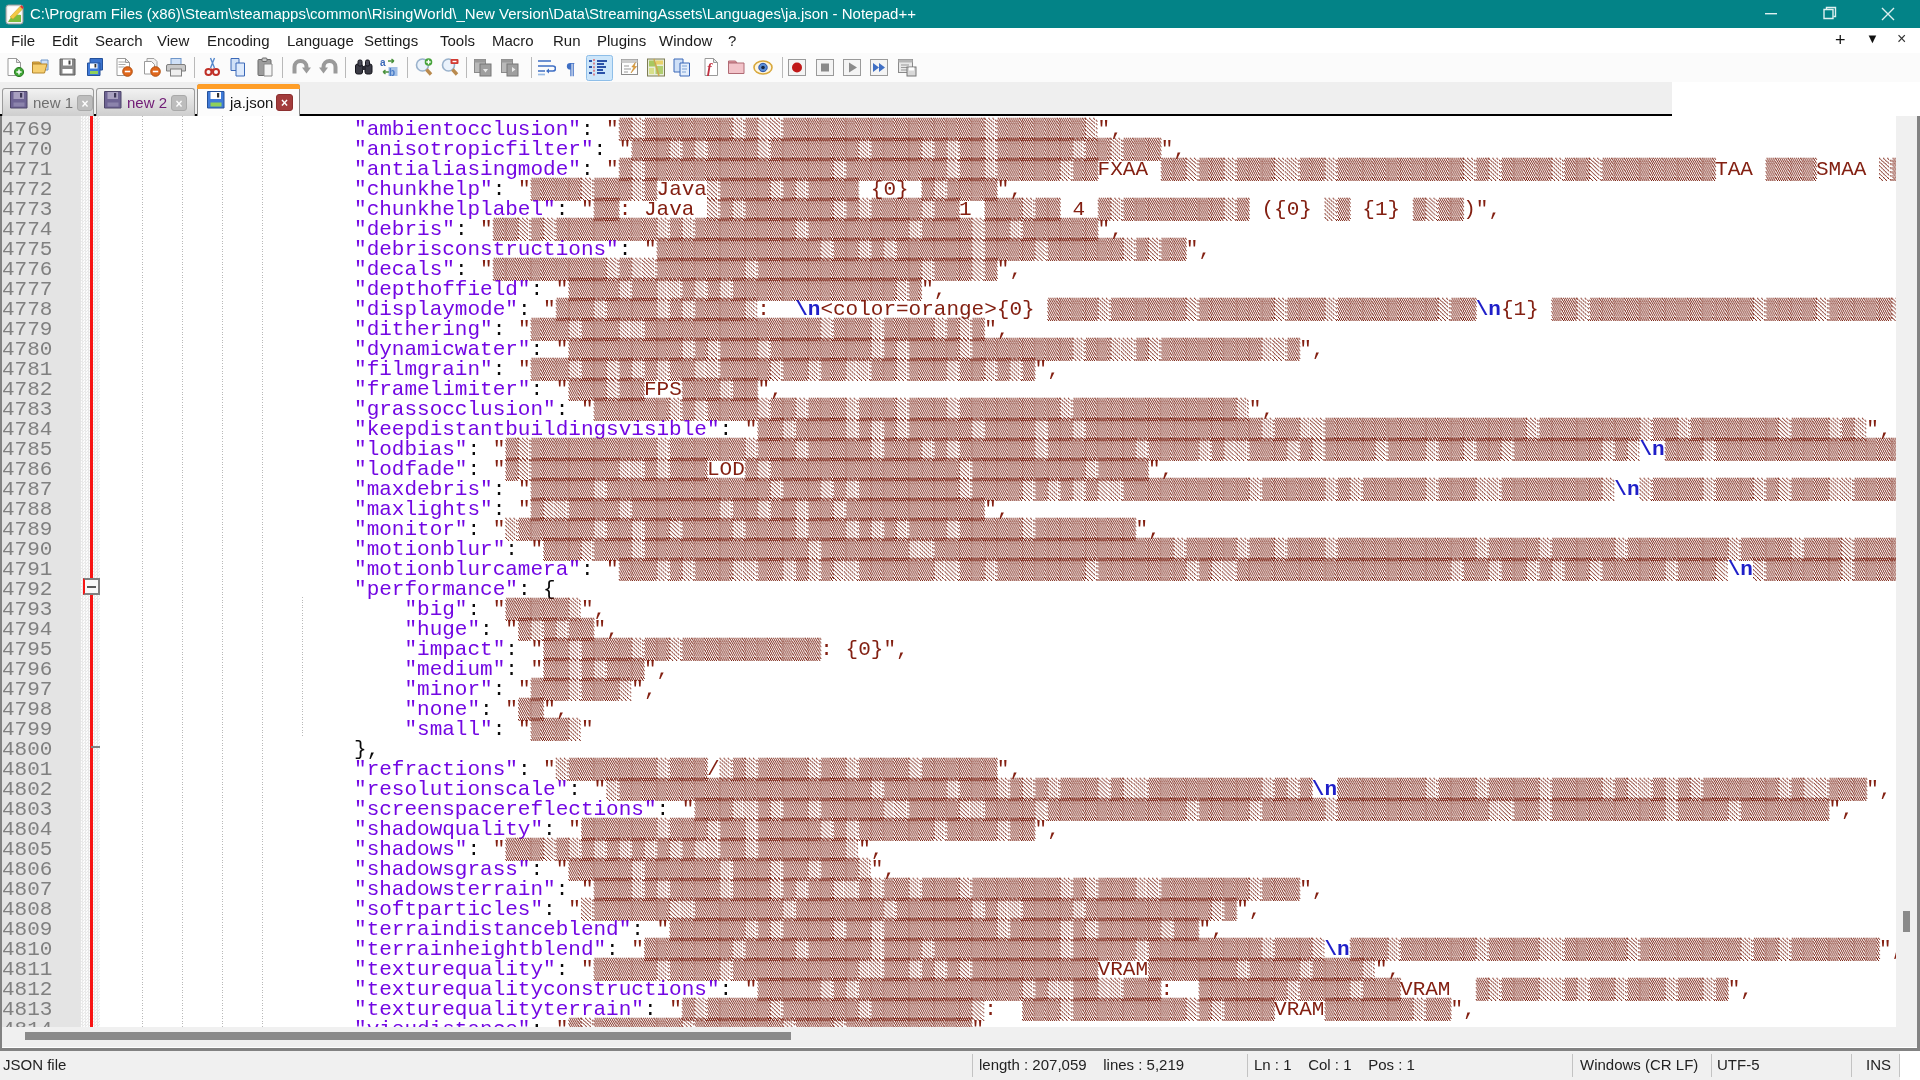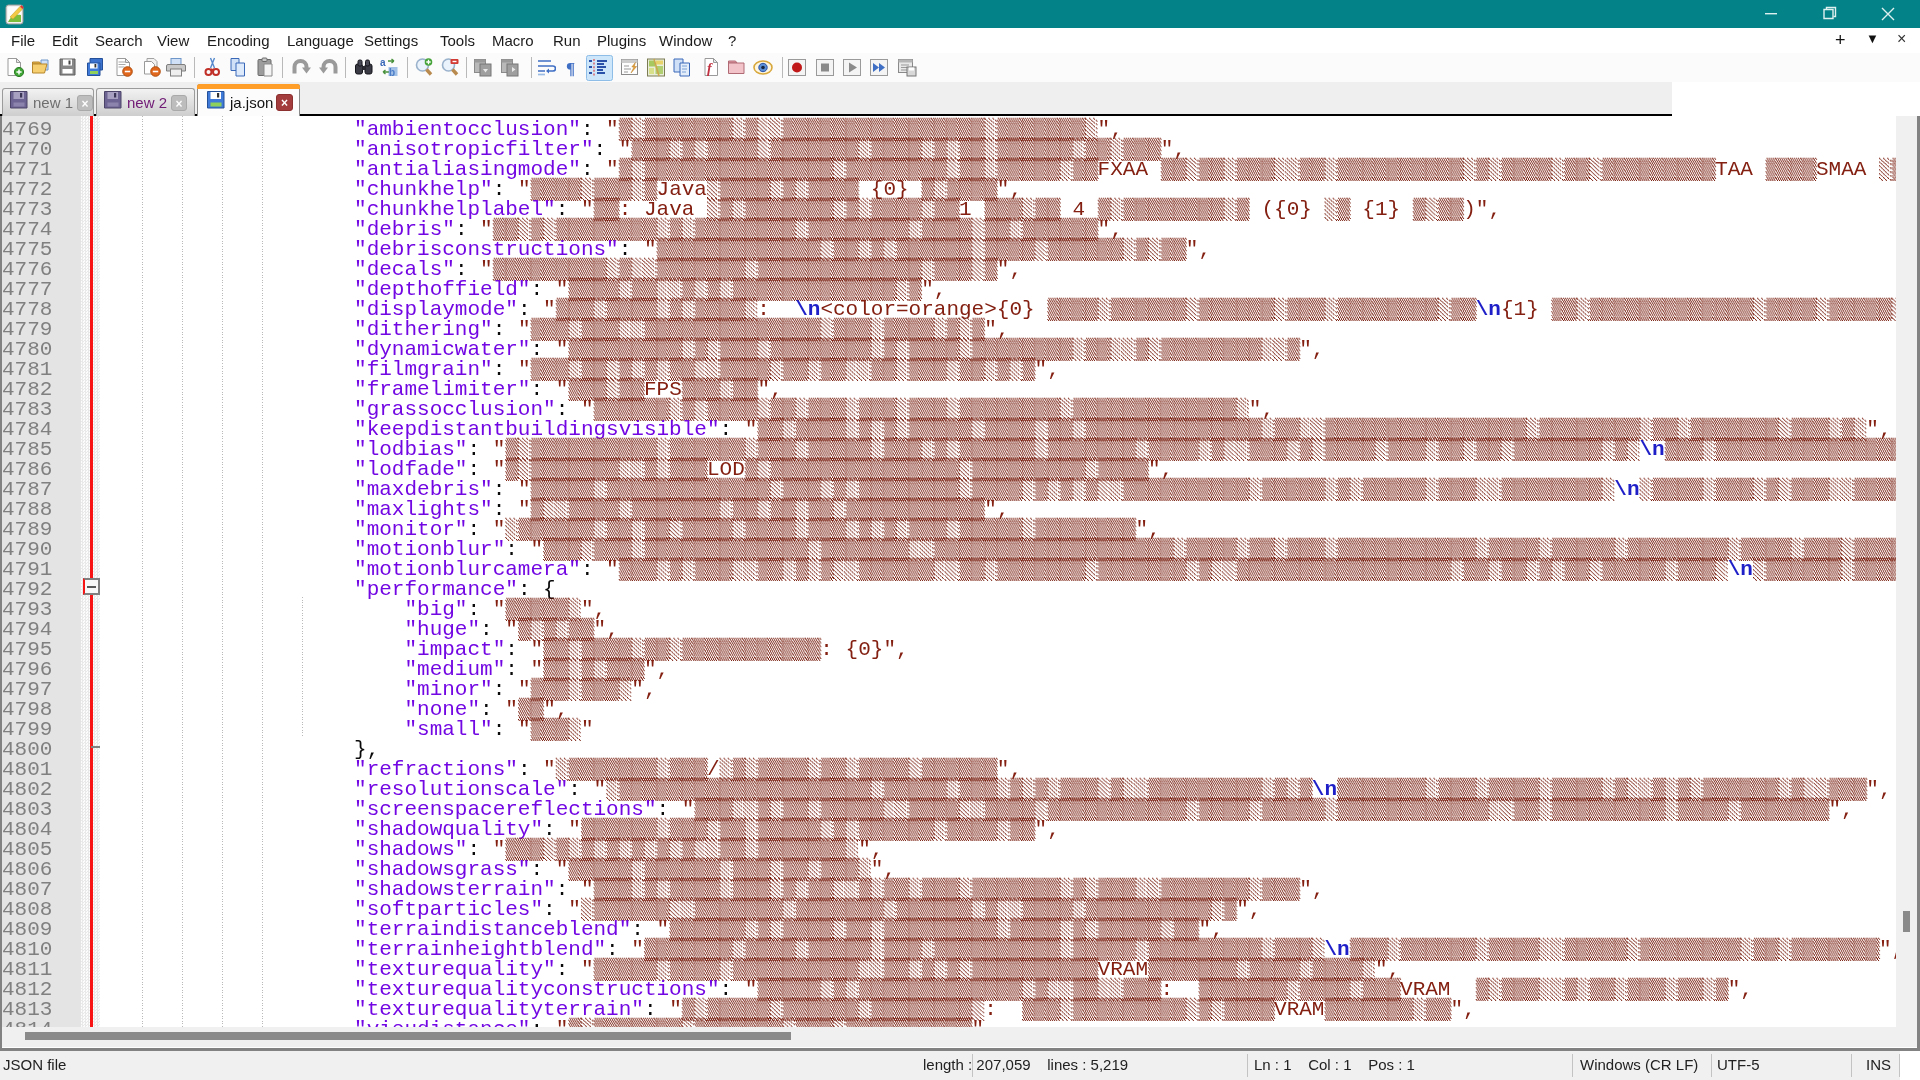--- a/index.html
+++ b/index.html
@@ -64,20 +64,21 @@
 </style></head><body>
 <div id="root">
 <div id="title" class="abs">
       <svg class="abs" style="left:5px;top:3px" width="21" height="22" viewBox="0 0 21 22">
 <rect x="1" y="2" width="17" height="19" rx="2.5" fill="#e8e8e8" stroke="#9a9a9a"></rect>
 <rect x="2.5" y="3.5" width="14" height="16" rx="1.5" fill="#fdfdfd"></rect>
 <path d="M3 19 C6 13 10 11 16 12 L16 19 Z" fill="#7ebc3c"></path>
 <path d="M5 14 L15 3.5 L17.5 6 L8 16 Z" fill="#f4c945" stroke="#caa52f" stroke-width="0.6"></path>
 <path d="M15 3.5 L17.5 6 L18.7 4.2 L16.5 2.2 Z" fill="#d33"></path>
 </svg>
+      <span class="txt">C:\Program Files (x86)\Steam\steamapps\common\RisingWorld\_New Version\Data\StreamingAssets\Languages\ja.json - Notepad++</span>
       <svg class="abs" style="left:1758px;top:0" width="162" height="28" viewBox="0 0 162 28">
 <g stroke="#dff0f0" stroke-width="1.4" fill="none">
 <path d="M7 13.7 L19 13.7"></path>
 <path d="M66 9.5 h9 v9 h-9 Z"></path>
 <path d="M68.5 9.5 v-2 h9 v9 h-2"></path>
 <path d="M124 8 L136 20 M136 8 L124 20"></path>
 </g>
       </svg>
     </div>
     <div id="menu" class="abs">
@@ -431,18 +432,18 @@
 <div id="br" class="abs"></div>
 <div id="bb" class="abs"></div>
 <div id="status" class="abs">
       <div class="vsep" style="left:972px"></div>
       <div class="vsep" style="left:1247px"></div>
       <div class="vsep" style="left:1572px"></div>
       <div class="vsep" style="left:1711px"></div>
       <div class="vsep" style="left:1851px"></div>
       <div class="vsep" style="left:1899px"></div>
       <span style="left:3px">JSON file</span>
-      <span style="left:923px">length : 207,059    lines : 5,219</span>
+      <span style="left:979px">length : 207,059    lines : 5,219</span>
       <span style="left:1254px">Ln : 1    Col : 1    Pos : 1</span>
       <span style="left:1580px">Windows (CR LF)</span>
       <span style="left:1717px">UTF-5</span>
       <span style="left:1866px">INS</span>
     </div>
   </div>
 </body></html>

